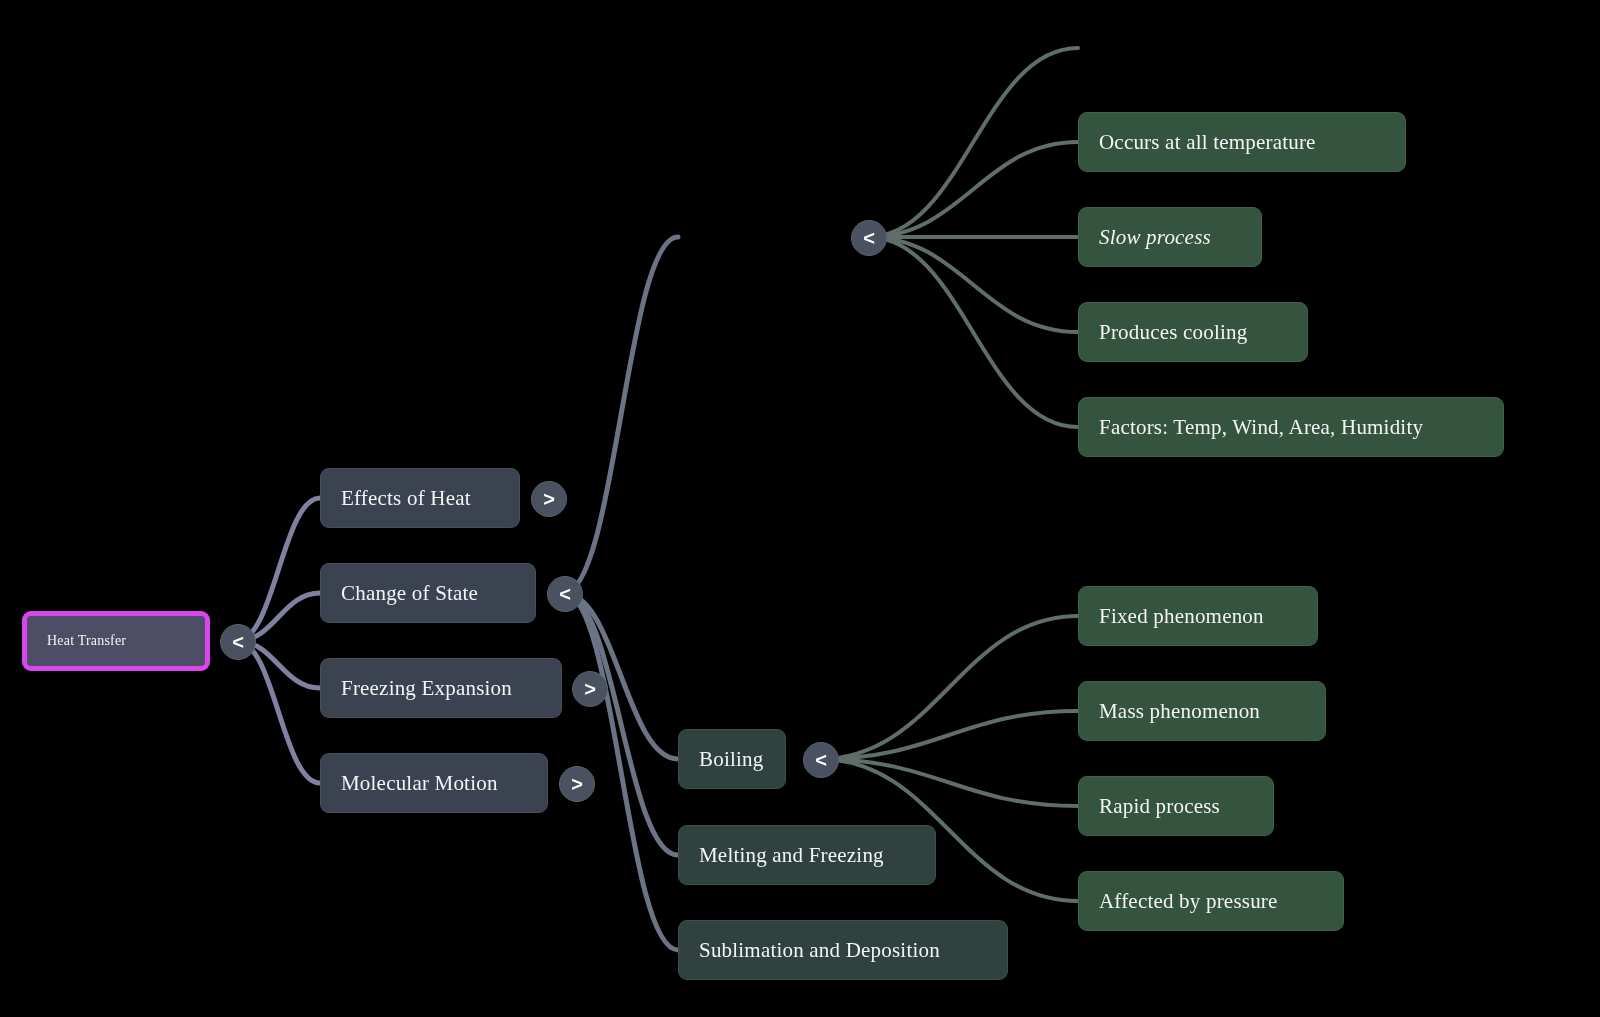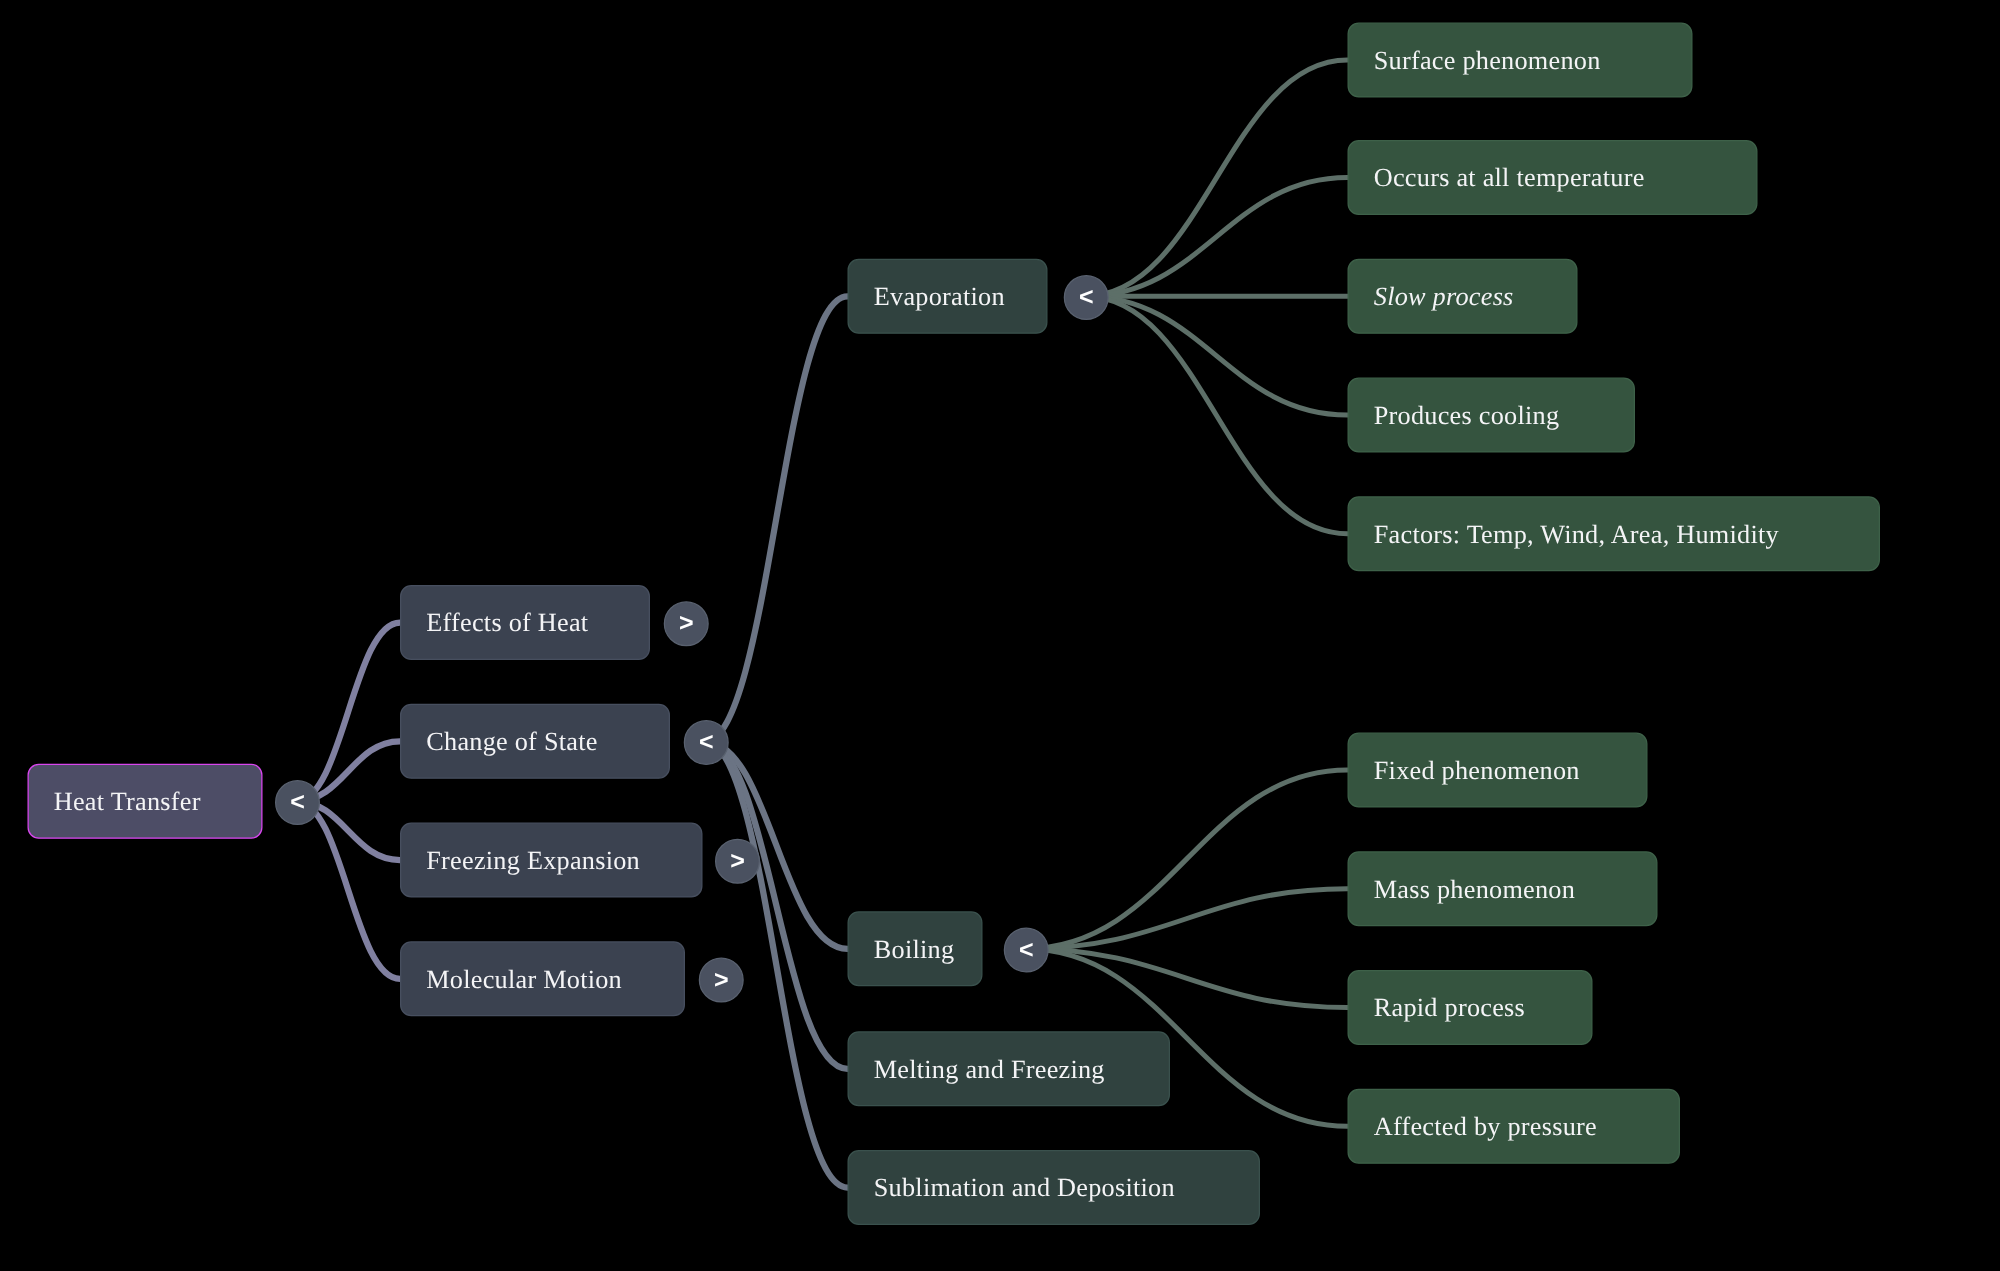--- a/index.html
+++ b/index.html
@@ -3,21 +3,21 @@
 <meta charset="utf-8">
 <style>
   html,body{margin:0;padding:0;background:#000;}
   body{width:1600px;height:1017px;overflow:hidden;
        font-family:"Liberation Serif","DejaVu Serif",serif;}
   #stage{position:relative;width:1600px;height:1017px;background:#000;}
   #wires{position:absolute;left:0;top:0;width:1600px;height:1017px;}
   .node{position:absolute;display:flex;align-items:center;
         box-sizing:border-box;border-radius:9px;color:#f4f4f6;
         padding:0 20px;white-space:nowrap;letter-spacing:.2px;}
-  .node-root{background:#4d4d66;border:1px solid #d946ef;font-size:21px;}
+  .node-root{background:#4d4d66;border:5px solid #d946ef;font-size:14px;}
   .node-l1{background:#3b4250;border:1px solid #474f5f;font-size:21px;}
   .node-l2{background:#30423f;border:1px solid #3a514d;font-size:21px;}
   .node-leaf{background:#35543f;border:1px solid #3e6149;font-size:21px;}
   .knob{position:absolute;width:34px;height:34px;border-radius:50%;
         background:#4a5160;border:1px solid #59616f;color:#fff;
         display:flex;align-items:center;justify-content:center;
         font-family:"Liberation Sans","DejaVu Sans",sans-serif;
         font-size:20px;font-weight:bold;line-height:1;}
 </style>
 </head>
@@ -56,36 +56,30 @@
     </div>
     <div class="knob" style="left: 547px; top: 576px;">&lt;</div>
     <div class="node node-l1" style="left: 320px; top: 658px; width: 242px; height: 60px;">
       <span>Freezing Expansion</span>
     </div>
     <div class="knob" style="left: 572px; top: 671px;">&gt;</div>
     <div class="node node-l1" style="left: 320px; top: 753px; width: 228px; height: 60px;">
       <span>Molecular Motion</span>
     </div>
     <div class="knob" style="left: 559px; top: 766px;">&gt;</div>
-    <div class="node node-l2" style="left: 678px; top: 207px; width: 160px; height: 60px;">
-      <span>Evaporation</span>
-    </div>
     <div class="knob" style="left: 851px; top: 220px;">&lt;</div>
     <div class="node node-l2" style="left: 678px; top: 729px; width: 108px; height: 60px;">
       <span>Boiling</span>
     </div>
     <div class="knob" style="left: 803px; top: 742px;">&lt;</div>
     <div class="node node-l2" style="left: 678px; top: 825px; width: 258px; height: 60px;">
       <span>Melting and Freezing</span>
     </div>
     <div class="node node-l2" style="left: 678px; top: 920px; width: 330px; height: 60px; text-align: right;">
       <span>Sublimation and Deposition</span>
-    </div>
-    <div class="node node-leaf" style="left: 1078px; top: 18px; width: 276px; height: 60px;">
-      <span>Surface phenomenon</span>
     </div>
     <div class="node node-leaf" style="left: 1078px; top: 112px; width: 328px; height: 60px;">
       <span>Occurs at all temperature</span>
     </div>
     <div class="node node-leaf" style="left: 1078px; top: 207px; width: 184px; height: 60px; font-style: italic;">
       <span>Slow process</span>
     </div>
     <div class="node node-leaf" style="left: 1078px; top: 302px; width: 230px; height: 60px;">
       <span>Produces cooling</span>
     </div>

